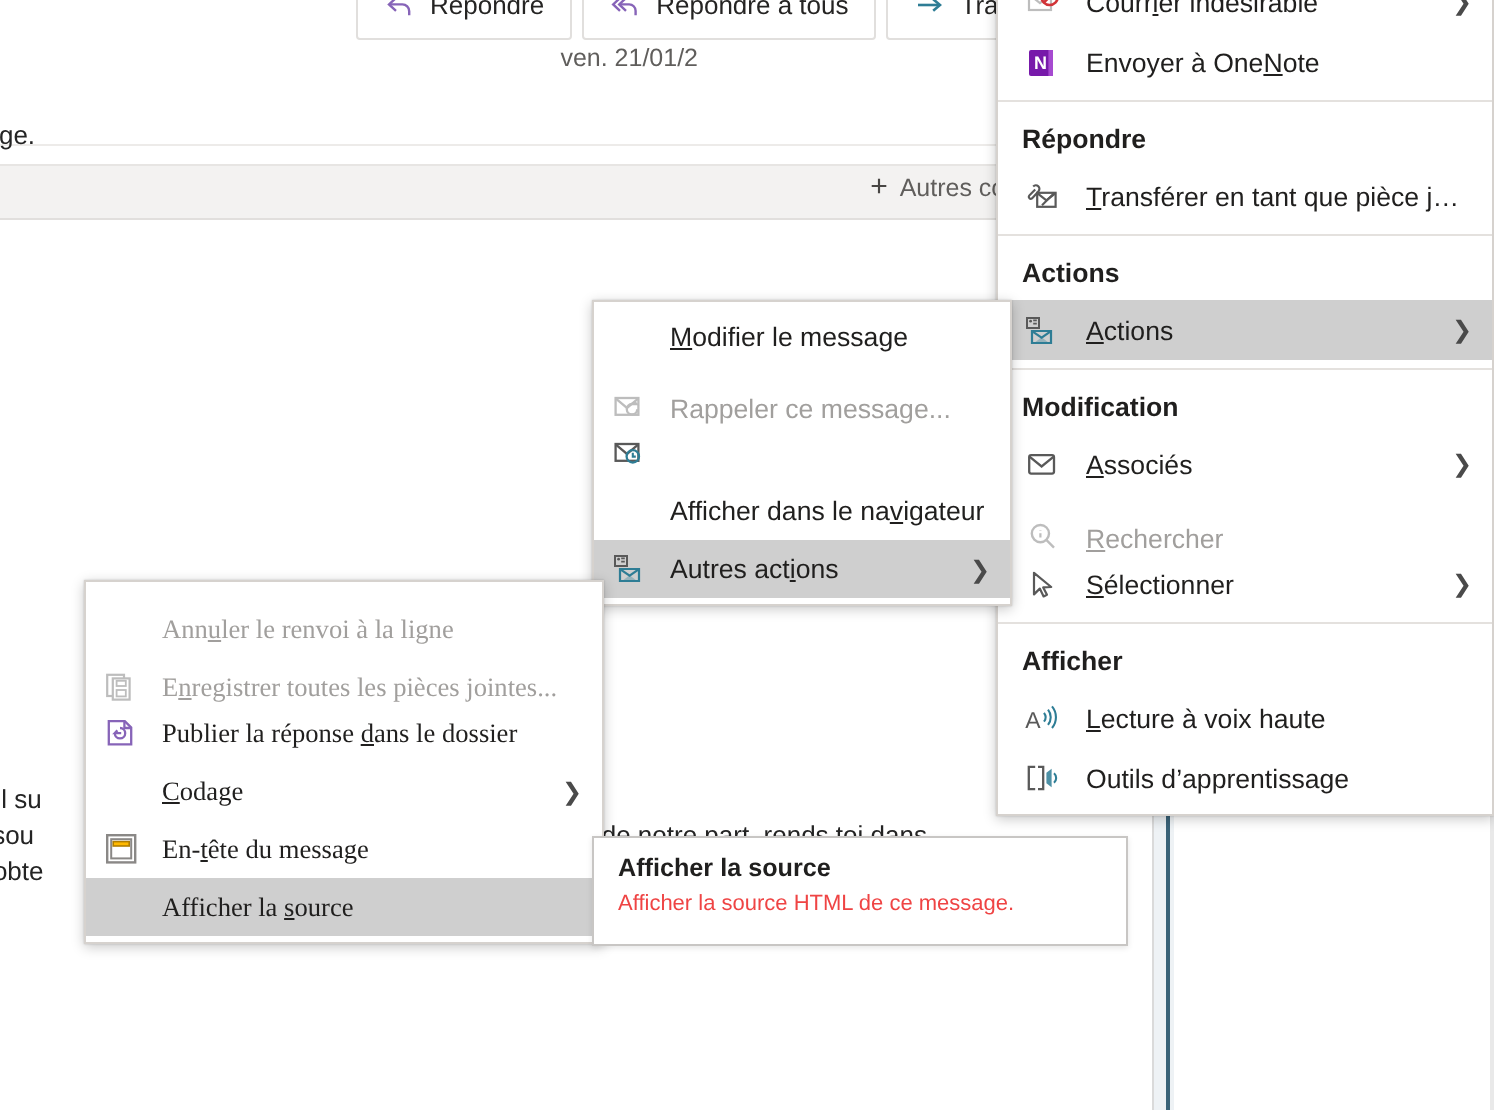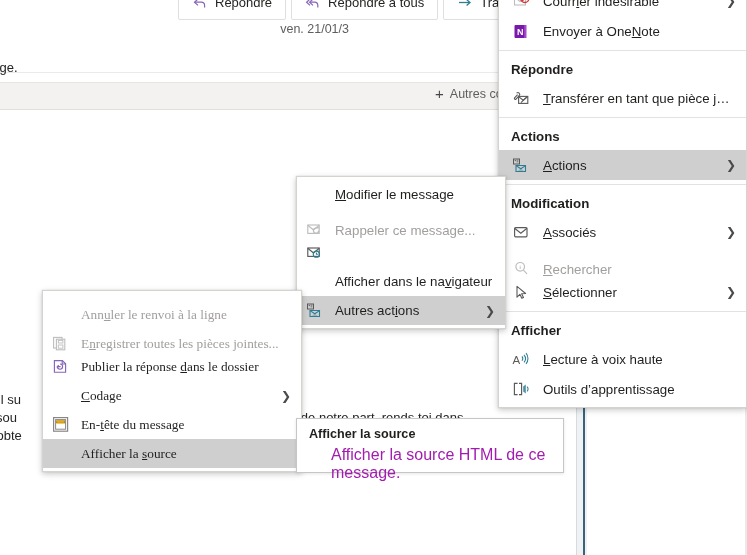--- a/index.html
+++ b/index.html
@@ -84,35 +84,35 @@
     padding:7px 10px 6px 10px;white-space:nowrap;
   }
 
   
   #menu-right{left:498px;top:-14px;width:249px;padding-top:0;border-top:none;}
   #menu-right .mi{height:30px;padding-left:12px;}
   #menu-right .mi .ic{margin-right:12px;}
   #menu-right .grp{padding-left:12px;}
 
   
-  #menu-mid{left:296px;top:176px;width:210px;}
+  #menu-mid{left:296px;top:150px;width:210px;}
   #menu-mid .mi{height:29px;padding-left:8px;}
 
   
   #menu-left{left:42px;top:290px;width:260px;font-family:Liberation Serif, serif;}
   #menu-left .mi{height:29px;padding-left:8px;}
 
   
   #tooltip{
     position:absolute;left:296px;top:418px;width:268px;height:55px;
     background:#fff;border:1px solid #c8c6c4;box-sizing:border-box;
     padding:8px 12px 0 12px;box-shadow:0 1px 3px rgba(0,0,0,.10);
   }
   #tooltip .tt-title{font-size:12.6px;font-weight:bold;color:#201f1e;margin-bottom:5px;}
-  #tooltip .tt-body{font-size:16px;color:#a21caf;margin-left:22px;}
+  #tooltip .tt-body{font-size:11px;color:#ef4444;}
 
   svg{display:block;}
 </style>
 </head>
 <body>
 
 <div id="bg">
 
   <div class="reading-pane">
 
@@ -140,21 +140,21 @@
         <span class="tb-ico">
           <svg width="16" height="16" viewBox="0 0 16 16">
               <path d="M2 7.5 H12.4" fill="none" stroke="#2e7d95" stroke-width="1.3"></path>
               <path d="M9.6 4.6 L13 7.5 L9.6 10.4" fill="none" stroke="#2e7d95" stroke-width="1.3"></path>
             </svg>
         </span>
         <span>Transférer</span>
       </div>
     </div>
 
-    <div class="date-line">ven. 21/01/3</div>
+    <div class="date-line">ven. 21/01/2</div>
 
     <div class="hr-thin" style="top:72px;"></div>
 
     <div class="body-text t-msg">essage.</div>
 
     <div class="gray-band"></div>
     <div class="more-comp">
       <span class="plus-ico">+</span>
       <span>Autres comp</span>
     </div>

